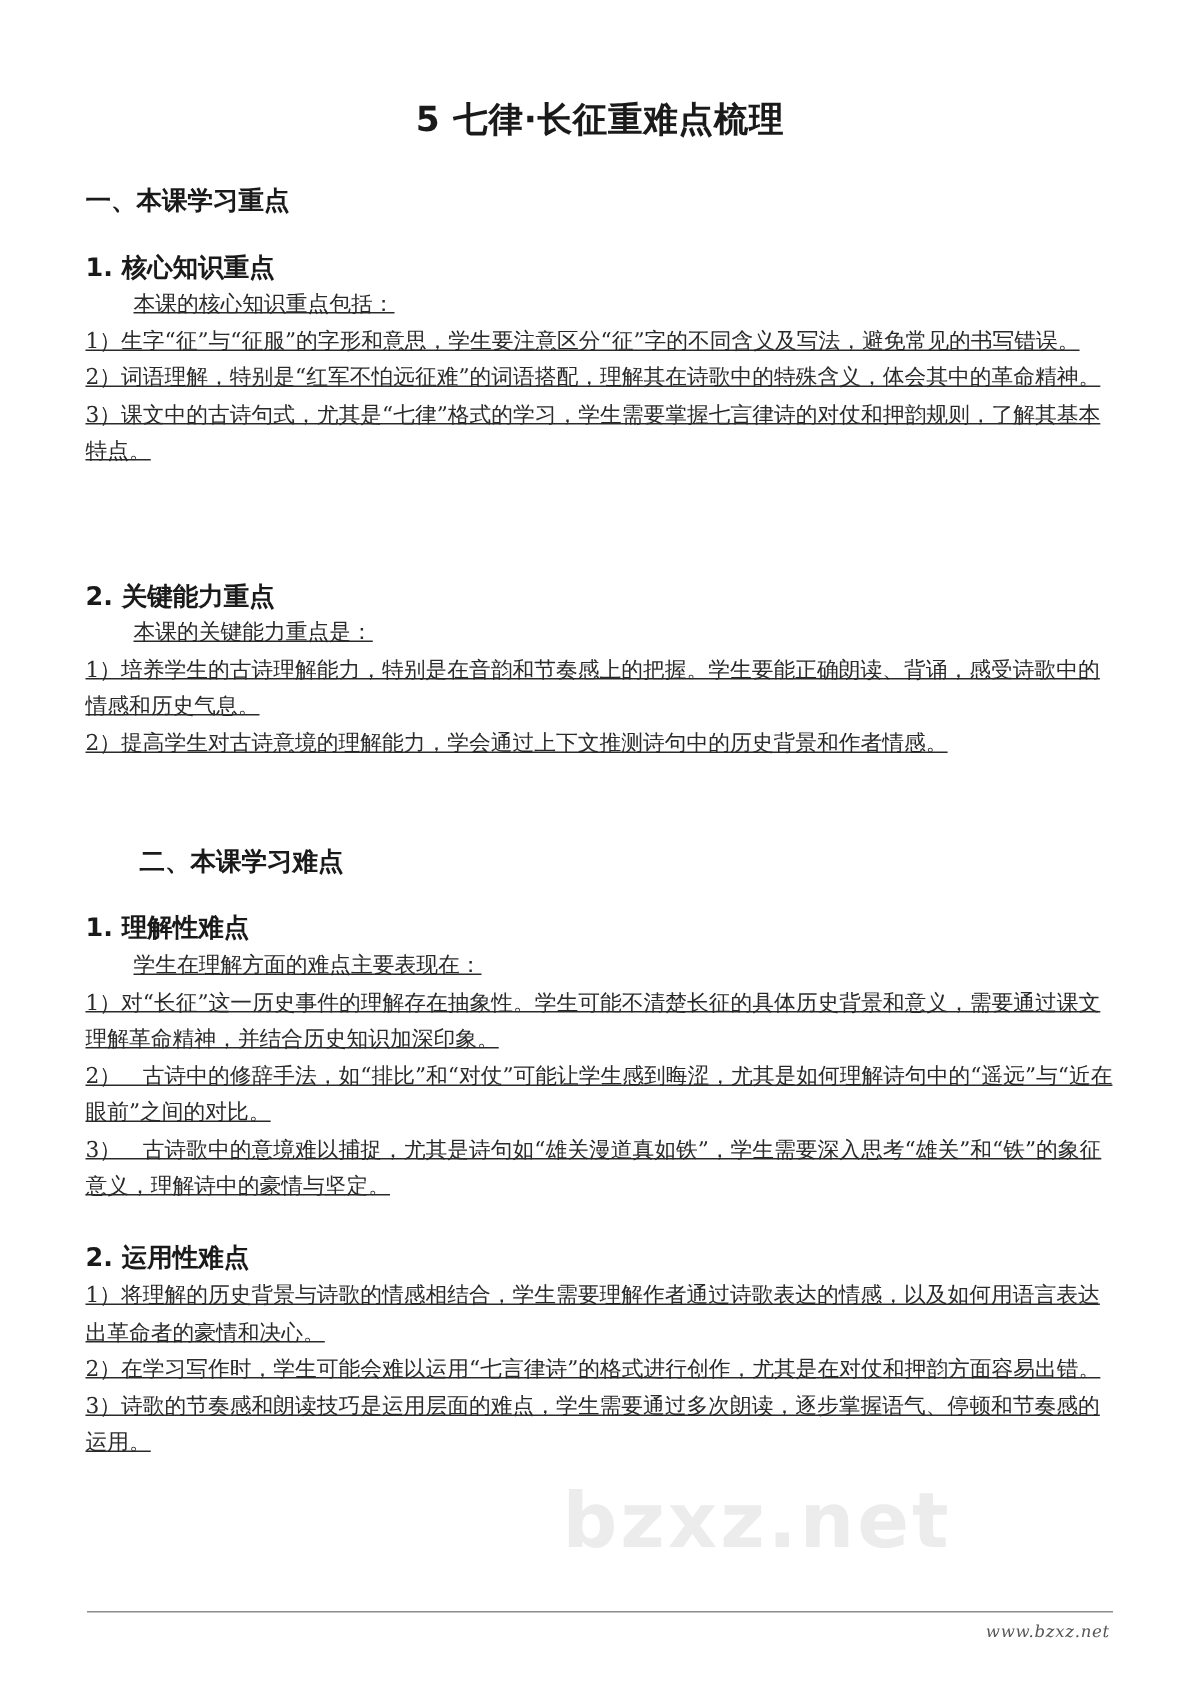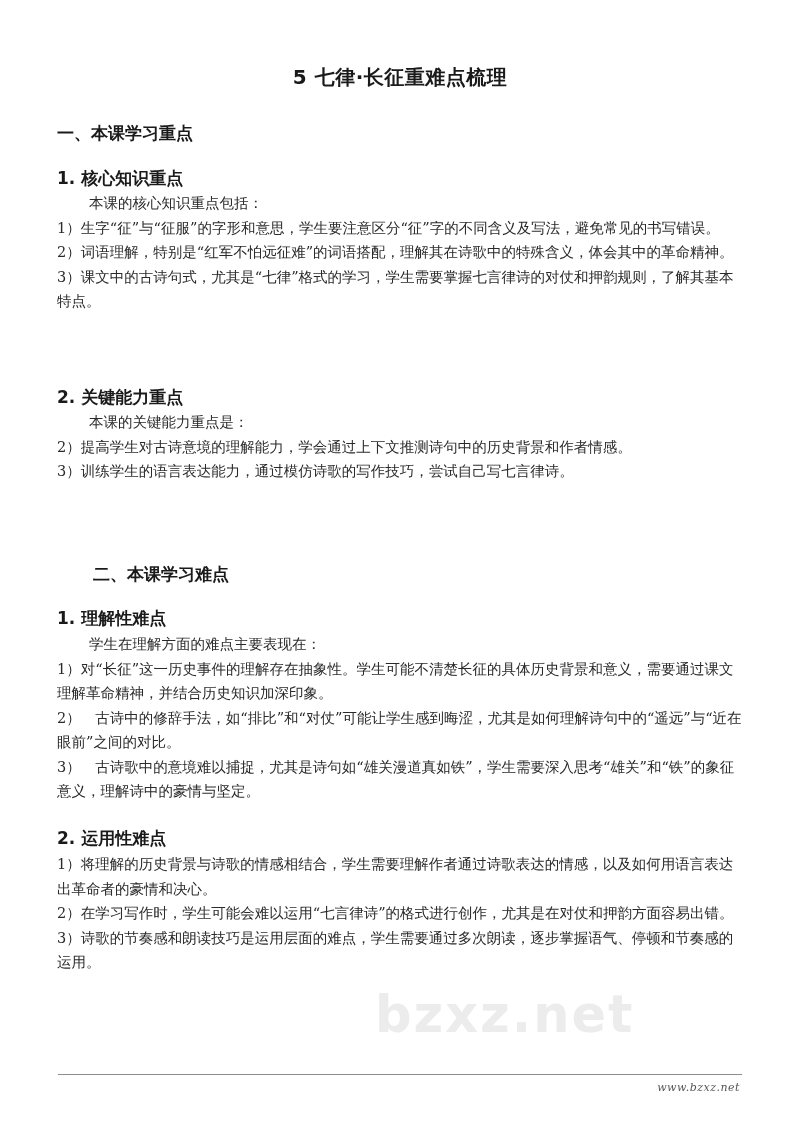--- a/index.html
+++ b/index.html
@@ -1,26 +1,26 @@
 <!DOCTYPE html>
 <html><head>
 <meta charset="utf-8">
 <style>
   html, body { margin: 0; padding: 0; background: #ffffff; }
   body { width: 800px; height: 1130px; position: relative; overflow: hidden;
          font-family: "DejaVu Serif", "Liberation Serif", serif; color: #222; }
   .page { position: absolute; left: 0; top: 0; width: 800px; height: 1130px; }
   .title { position: absolute; top: 64px; left: 0; width: 800px; text-align: center;
-           font-family: "DejaVu Sans", "Liberation Sans", sans-serif; font-size: 20px; font-weight: bold; color: #1a1a1a; letter-spacing: 0.5px; }
+           font-family: "DejaVu Sans", "Liberation Sans", sans-serif; font-size: 23px; font-weight: bold; color: #1a1a1a; letter-spacing: 0.5px; }
   .h1 { position: absolute; left: 57px; font-family: Liberation Serif, serif;
         font-size: 17px; font-weight: bold; color: #1a1a1a; }
   .h2 { position: absolute; left: 57px; font-family: "DejaVu Sans", "Liberation Sans", sans-serif;
         font-size: 17px; font-weight: bold; color: #1a1a1a; }
   .block { position: absolute; left: 57px; width: 690px; font-size: 14.5px; line-height: 24.5px; color: #2a2a2a; }
-  .block p { margin: 0; }
+  .block p { margin: 0; text-decoration: underline; }
   .block .intro { text-indent: 32px; }
   .watermark { position: absolute; left: 375px; top: 985px; font-family: "DejaVu Sans", "Liberation Sans", sans-serif;
                font-size: 51px; font-weight: bold; color: #ececec; letter-spacing: 2px; z-index: 0; }
   .content { position: relative; z-index: 1; }
   .footer-line { position: absolute; left: 58px; top: 1074px; width: 684px; height: 0; border-top: 1.5px solid #8c8c8c; }
   .footer-url { position: absolute; right: 60px; top: 1081px; font-family: "DejaVu Serif", "Liberation Serif", serif;
                 font-style: italic; font-size: 11px; color: #555; letter-spacing: 0.5px; }
 </style>
 </head>
 <body>
@@ -38,22 +38,22 @@
     <div class="block" style="top:191px;">
       <p class="intro">本课的核心知识重点包括：</p>
       <p>1）生字“征”与“征服”的字形和意思，学生要注意区分“征”字的不同含义及写法，避免常见的书写错误。</p>
       <p>2）词语理解，特别是“红军不怕远征难”的词语搭配，理解其在诗歌中的特殊含义，体会其中的革命精神。</p>
       <p>3）课文中的古诗句式，尤其是“七律”格式的学习，学生需要掌握七言律诗的对仗和押韵规则，了解其基本特点。</p>
     </div>
 
     <div class="h2" style="top:386px;">2. 关键能力重点</div>
     <div class="block" style="top:410px;">
       <p class="intro">本课的关键能力重点是：</p>
+      <p>1）培养学生的古诗理解能力，特别是在音韵和节奏感上的把握。学生要能正确朗读、背诵，感受诗歌中的情感和历史气息。</p>
       <p>2）提高学生对古诗意境的理解能力，学会通过上下文推测诗句中的历史背景和作者情感。</p>
-      <p>3）训练学生的语言表达能力，通过模仿诗歌的写作技巧，尝试自己写七言律诗。</p>
     </div>
 
     <div class="h1" style="top:563px;margin-left:36px;">二、本课学习难点</div>
 
     <div class="h2" style="top:607px;text-align:right;">1. 理解性难点</div>
     <div class="block" style="top:632px;">
       <p class="intro">学生在理解方面的难点主要表现在：</p>
       <p>1）对“长征”这一历史事件的理解存在抽象性。学生可能不清楚长征的具体历史背景和意义，需要通过课文理解革命精神，并结合历史知识加深印象。</p>
       <p>2）　古诗中的修辞手法，如“排比”和“对仗”可能让学生感到晦涩，尤其是如何理解诗句中的“遥远”与“近在眼前”之间的对比。</p>
       <p>3）　古诗歌中的意境难以捕捉，尤其是诗句如“雄关漫道真如铁”，学生需要深入思考“雄关”和“铁”的象征意义，理解诗中的豪情与坚定。</p>

